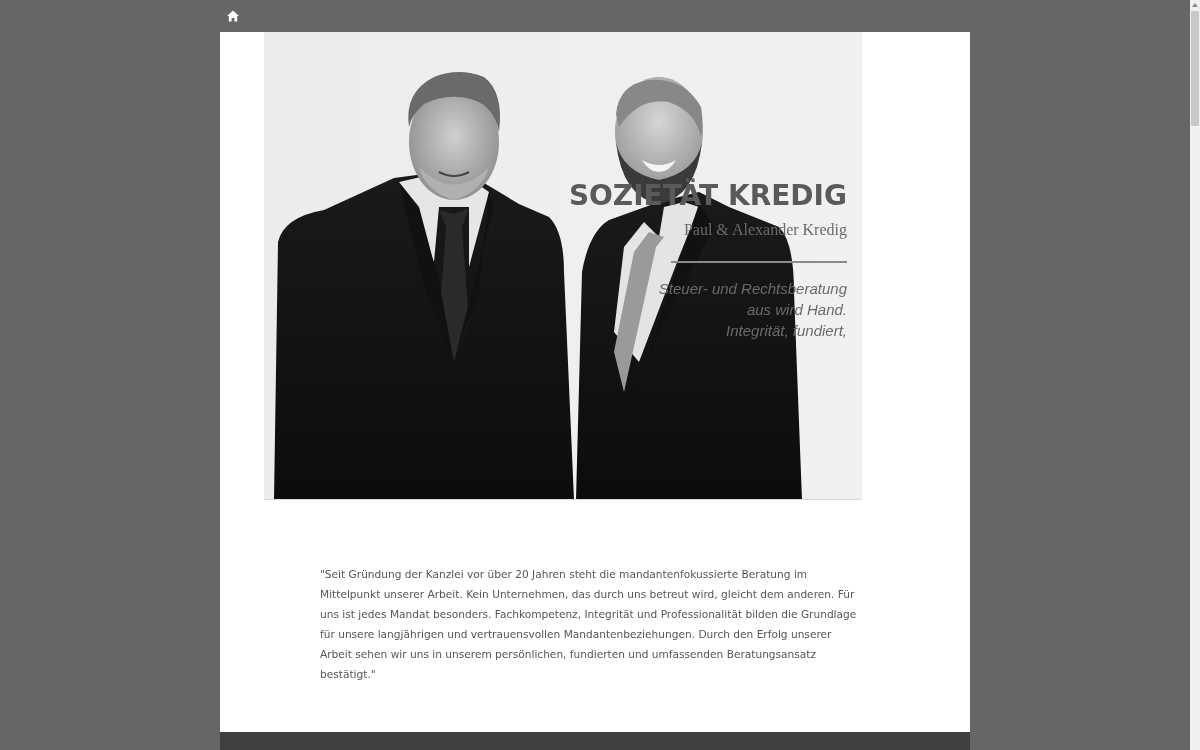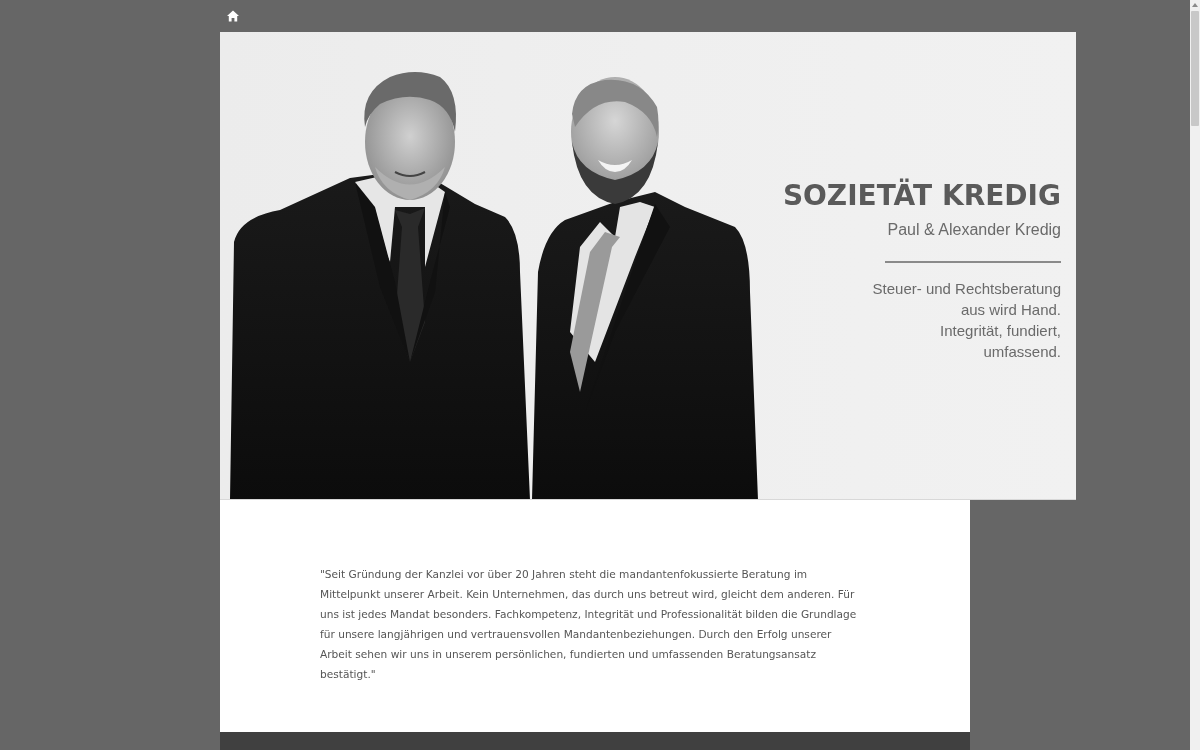--- a/index.html
+++ b/index.html
@@ -14,44 +14,45 @@
   }
   .home-link {
     position: absolute; left: 6px; top: 8px; width: 14px; height: 14px;
     display: block; cursor: pointer;
   }
   .page {
     position: absolute; left: 220px; top: 32px; width: 750px; height: 718px;
     background: #ffffff;
   }
   .hero {
-    position: relative; width: 856px; height: 468px;
+    position: relative; width: 598px; height: 468px;
     background: linear-gradient(90deg, #ececec 0%, #efefef 50%, #f1f1f1 100%);
     overflow: hidden;
     border-bottom: 1px solid #d8d8d8;
+    margin-left: 44px;
   }
   .hero svg.people { position: absolute; left: 0; top: 0; }
   .hero-text {
     position: absolute; right: 15px; top: 146px; width: 330px; text-align: right;
   }
   .hero-title {
     font-family: "DejaVu Sans", sans-serif;
     font-weight: bold; font-size: 28px; color: #5a5a5a;
     letter-spacing: 0px; line-height: 36px;
   }
   .hero-subtitle {
-    font-family: Liberation Sans, sans-serif;
+    font-family: Liberation Serif, serif;
     font-size: 16px; color: #6a6a6a; margin-top: 5px; line-height: 22px;
   }
   .hero-divider {
     width: 176px; height: 2px; background: #8a8a8a; margin: 20px 0 0 auto;
   }
   .hero-tagline {
     font-family: "Liberation Sans", sans-serif;
-    font-size: 15px; color: #6a6a6a; line-height: 21px; margin-top: 15px;
+    font-size: 15px; color: #6a6a6a; line-height: 21px; margin-top: 15px; font-style: italic;
   }
   .hero-tagline span { display: block; }
   .content {
     position: absolute; left: 100px; top: 532px; width: 545px;
     font-family: "DejaVu Sans", sans-serif;
     font-size: 10.6px; line-height: 20px; color: #555555;
   }
   .footer {
     position: absolute; left: 220px; top: 732px; width: 750px; height: 18px;
     background: #404040;
@@ -120,21 +121,20 @@
     </svg>
 
     <div class="hero-text">
       <h1 class="hero-title">SOZIETÄT KREDIG</h1>
       <div class="hero-subtitle">Paul &amp; Alexander Kredig</div>
       <div class="hero-divider"></div>
       <div class="hero-tagline">
         <span>Steuer- und Rechtsberatung</span>
         <span>aus wird Hand.</span>
         <span>Integrität, fundiert,</span>
-        <span>umfassend.</span>
       </div>
     </div>
   </div>
 
   <p class="content" style="position:absolute; left:100px; top:532px;">"Seit Gründung der Kanzlei vor über 20 Jahren steht die mandantenfokussierte Beratung im Mittelpunkt unserer Arbeit. Kein Unternehmen, das durch uns betreut wird, gleicht dem anderen. Für uns ist jedes Mandat besonders. Fachkompetenz, Integrität und Professionalität bilden die Grundlage für unsere langjährigen und vertrauensvollen Mandantenbeziehungen. Durch den Erfolg unserer Arbeit sehen wir uns in unserem persönlichen, fundierten und umfassenden Beratungsansatz bestätigt."</p>
 </div>
 
 <div class="footer"></div>
 
 <div class="scrollbar">

